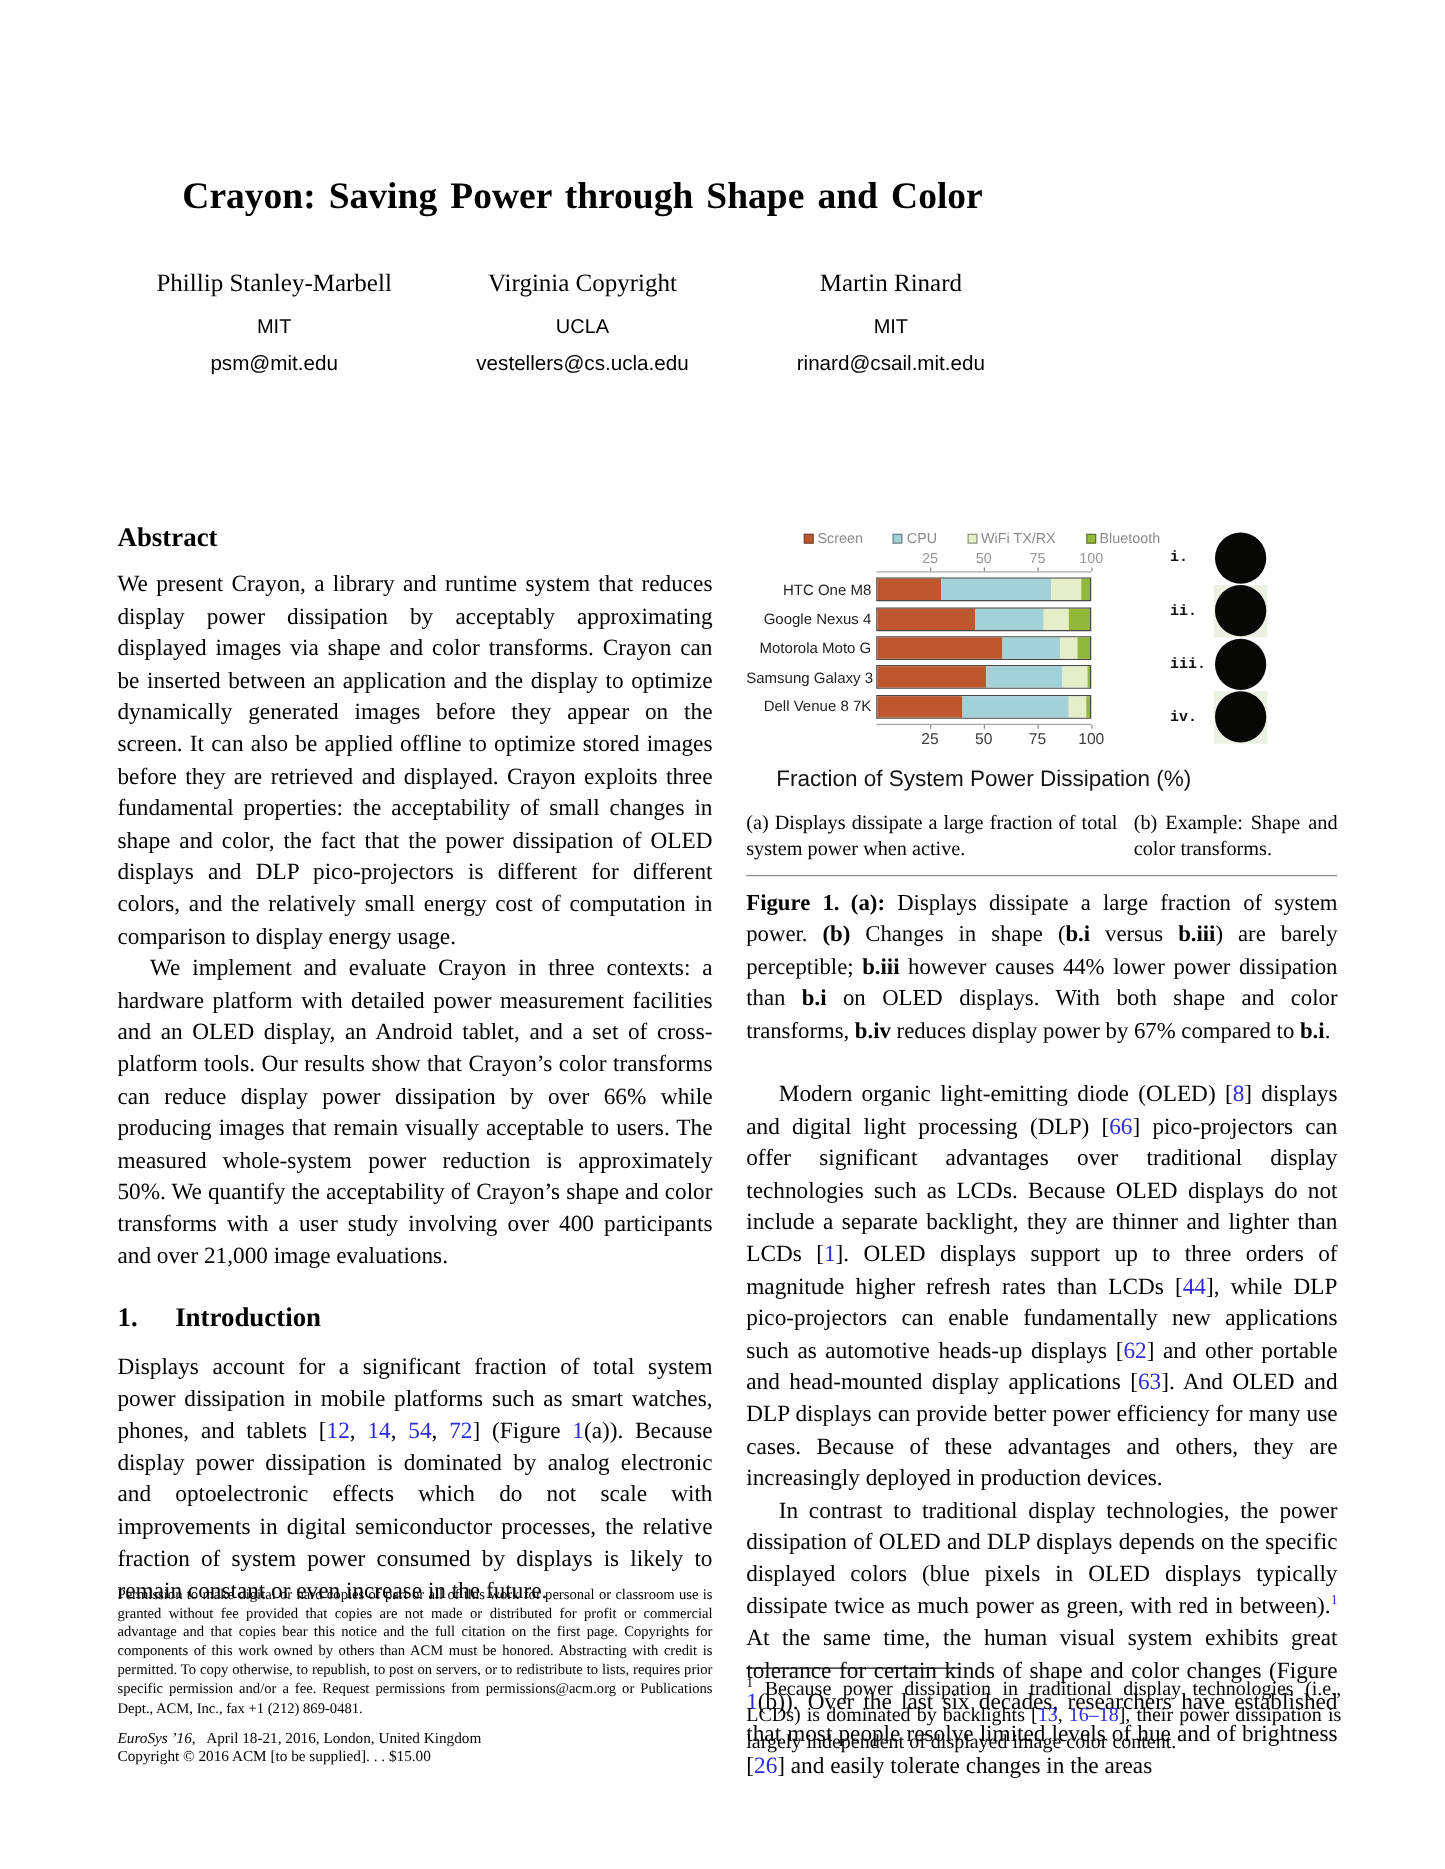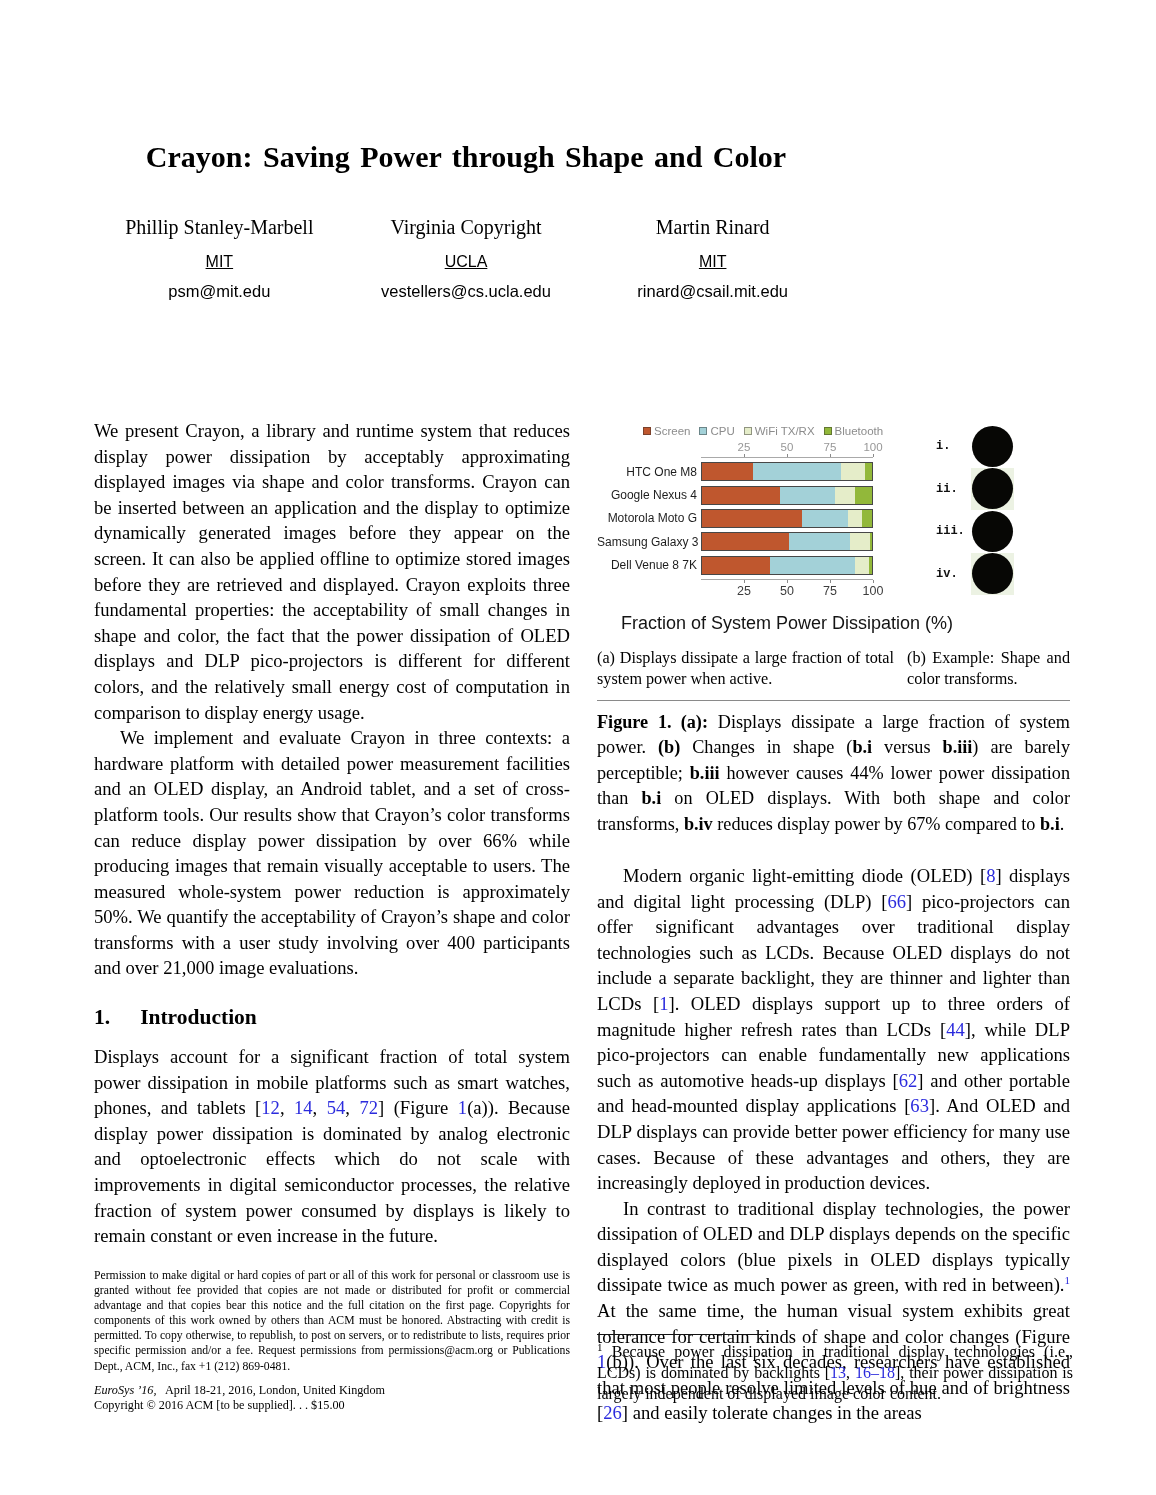--- a/index.html
+++ b/index.html
@@ -2,21 +2,21 @@
 <html><head>
 <meta charset="utf-8">
 <style>
   html,body{margin:0;padding:0;background:#ffffff;}
   body{width:1156px;height:1495px;position:relative;font-family:"Liberation Serif",serif;color:#000;overflow:hidden;}
   .header{position:absolute;top:0;left:0;width:932px;}
   .title{margin-top:136px;text-align:center;font-weight:bold;font-size:30px;line-height:42px;word-spacing:3px;}
   .authors{margin-top:38px;margin-left:96px;margin-right:96px;display:flex;}
   .author{flex:1;text-align:center;}
   .author .name{font-size:20px;margin-bottom:14px;}
-  .author .aff{font-family:"Liberation Sans",sans-serif;font-size:16px;margin-bottom:11px;text-decoration:underline;}
+  .author .aff{font-family:"Liberation Sans",sans-serif;font-size:16px;margin-bottom:11px;}
   .author .email{font-family:"Liberation Sans",sans-serif;font-size:16.5px;}
   .col-left{position:absolute;left:94px;top:418px;width:476px;}
   .col-right{position:absolute;left:597px;top:425px;width:473px;}
   .h-abs{font-size:21.5px;font-weight:bold;margin:0 0 12px 0;}
   .h-sec{font-size:21.5px;font-weight:bold;margin:24px 0 14px 0;}
   .h-sec .secnum{margin-right:30px;}
   .para{font-size:18.6px;line-height:25.6px;text-align:justify;margin:0;}
   .indent{text-indent:26px;}
   .cite{color:#2b2bdd;}
   .b{font-weight:bold;}
@@ -24,21 +24,21 @@
   .sup{vertical-align:super;font-size:11px;line-height:0;}
   .supcite{vertical-align:super;font-size:11px;line-height:0;color:#2b2bdd;}
   .pagefoot{position:absolute;left:94px;top:1268px;width:476px;}
   .permission{font-size:11.7px;line-height:15.1px;text-align:justify;}
   .confline{margin-top:9px;font-size:12.2px;line-height:15.8px;}
   .confline .it{font-style:italic;}
   .smline{font-size:12.2px;line-height:15.8px;}
   
   .figure-row{display:flex;align-items:flex-start;}
   .chart{width:276px;font-family:"Liberation Sans",sans-serif;flex:none;}
-  .lg-row{display:flex;justify-content:flex-start;gap:9px;margin-left:46px;margin-bottom:3px;font-size:11.5px;color:#8c8c8c;align-items:center;white-space:nowrap;}
+  .lg-row{display:flex;justify-content:flex-start;gap:24px;margin-left:46px;margin-bottom:3px;font-size:11.5px;color:#8c8c8c;align-items:center;white-space:nowrap;}
   .lg-item{display:inline-flex;align-items:center;gap:3px;}
   .lg-swatch{width:8px;height:8px;display:inline-block;border:1px solid rgba(40,40,40,0.45);box-sizing:border-box;}
   .axis{position:relative;height:17px;margin-left:104px;width:172px;}
   .axis.top{border-bottom:1px solid #a9a9a9;}
   .axis.top .tick-label{position:absolute;bottom:4px;transform:translateX(-50%);font-size:11.5px;color:#979797;}
   .axis.top .tick-mark{position:absolute;bottom:0;width:1px;height:3px;background:#8a8a8a;}
   .axis.bottom{border-top:1px solid #a9a9a9;height:20px;}
   .axis.bottom .tick-label{position:absolute;top:4px;transform:translateX(-50%);font-size:12.5px;color:#3d3d3d;}
   .axis.bottom .tick-mark{position:absolute;top:0;width:1px;height:3px;background:#8a8a8a;}
   .rows{padding:2px 0;}
@@ -85,20 +85,21 @@
     </div>
     <div class="author">
       <div class="name">Martin Rinard</div>
       <div class="aff">MIT</div>
       <div class="email">rinard@csail.mit.edu</div>
     </div>
   </div>
 </div>
 
 <div class="col-left">
+  <div class="h-abs">Abstract</div>
   <p class="para">We present Crayon, a library and runtime system that reduces display power dissipation by acceptably approximating displayed images via shape and color transforms. Crayon can be inserted between an application and the display to optimize dynamically generated images before they appear on the screen. It can also be applied offline to optimize stored images before they are retrieved and displayed. Crayon exploits three fundamental properties: the acceptability of small changes in shape and color, the fact that the power dissipation of OLED displays and DLP pico-projectors is different for different colors, and the relatively small energy cost of computation in comparison to display energy usage.</p>
   <p class="para indent">We implement and evaluate Crayon in three contexts: a hardware platform with detailed power measurement facilities and an OLED display, an Android tablet, and a set of cross-platform tools. Our results show that Crayon’s color transforms can reduce display power dissipation by over 66% while producing images that remain visually acceptable to users. The measured whole-system power reduction is approximately 50%. We quantify the acceptability of Crayon’s shape and color transforms with a user study involving over 400 participants and over 21,000 image evaluations.</p>
   <div class="h-sec">
     <span class="secnum">1.</span><span>Introduction</span>
   </div>
   <p class="para"><span>Displays account for a significant fraction of total system power dissipation in mobile platforms such as smart watches, phones, and tablets [</span><span class="cite">12</span><span>, </span><span class="cite">14</span><span>, </span><span class="cite">54</span><span>, </span><span class="cite">72</span><span>] (Figure </span><span class="cite">1</span><span>(a)). Because display power dissipation is dominated by analog electronic and optoelectronic effects which do not scale with improvements in digital semiconductor processes, the relative fraction of system power consumed by displays is likely to remain constant or even increase in the future.</span></p>
 </div>
 
 <div class="col-right">
   <div class="figure-row">

